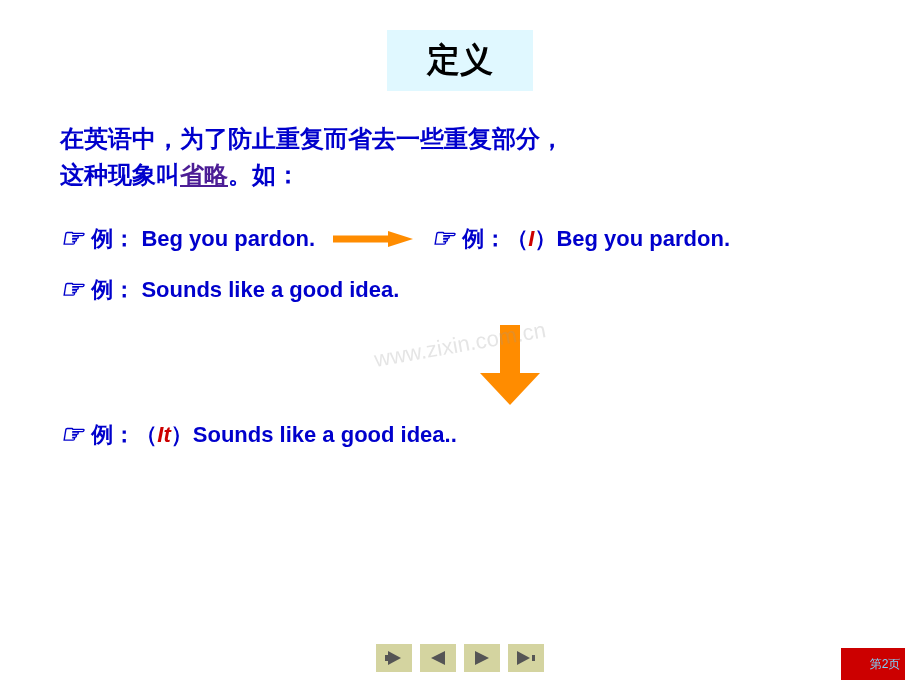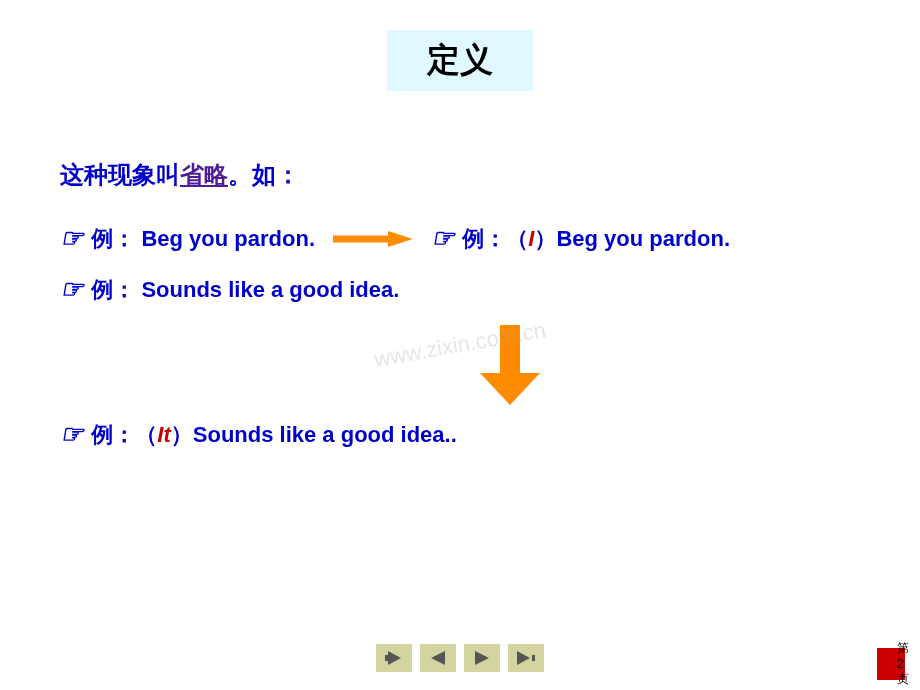--- a/index.html
+++ b/index.html
@@ -106,24 +106,24 @@
       justify-content: center;
       font-size: 14px;
       color: #333;
     }
 
     
     .page-indicator {
       position: absolute;
       bottom: 10px;
       right: 15px;
-      width: 28px;
+      width: 64px;
       height: 32px;
       background: #cc0000;
-      color: #000000;
+      color: #7dd3fc;
       font-size: 12px;
       display: flex;
       align-items: center;
       justify-content: center;
       font-family: Arial, sans-serif;
       padding-left: 24px;
     }
 
     
     .watermark {
@@ -144,21 +144,21 @@
 
 <div class="slide">
 
   <div class="title-container">
     <div class="title-box">定义</div>
   </div>
 
   <div class="content">
 
     <div class="intro-text">
-      <br>
+      <span>在英语中，为了防止重复而省去一些重复部分，</span><br>
       <span>这种现象叫</span><span class="underline">省略</span><span>。如：</span>
     </div>
 
     <div class="example-row">
       <span class="symbol">☞</span>
       <span>例：</span>&nbsp;<span>Beg you pardon.</span>
       
       <span style="display:inline-flex;align-items:center;margin:0 18px;">
         <svg width="80" height="20" viewBox="0 0 80 20">
           <line x1="0" y1="10" x2="60" y2="10" stroke="#ff8c00" stroke-width="7"></line>

